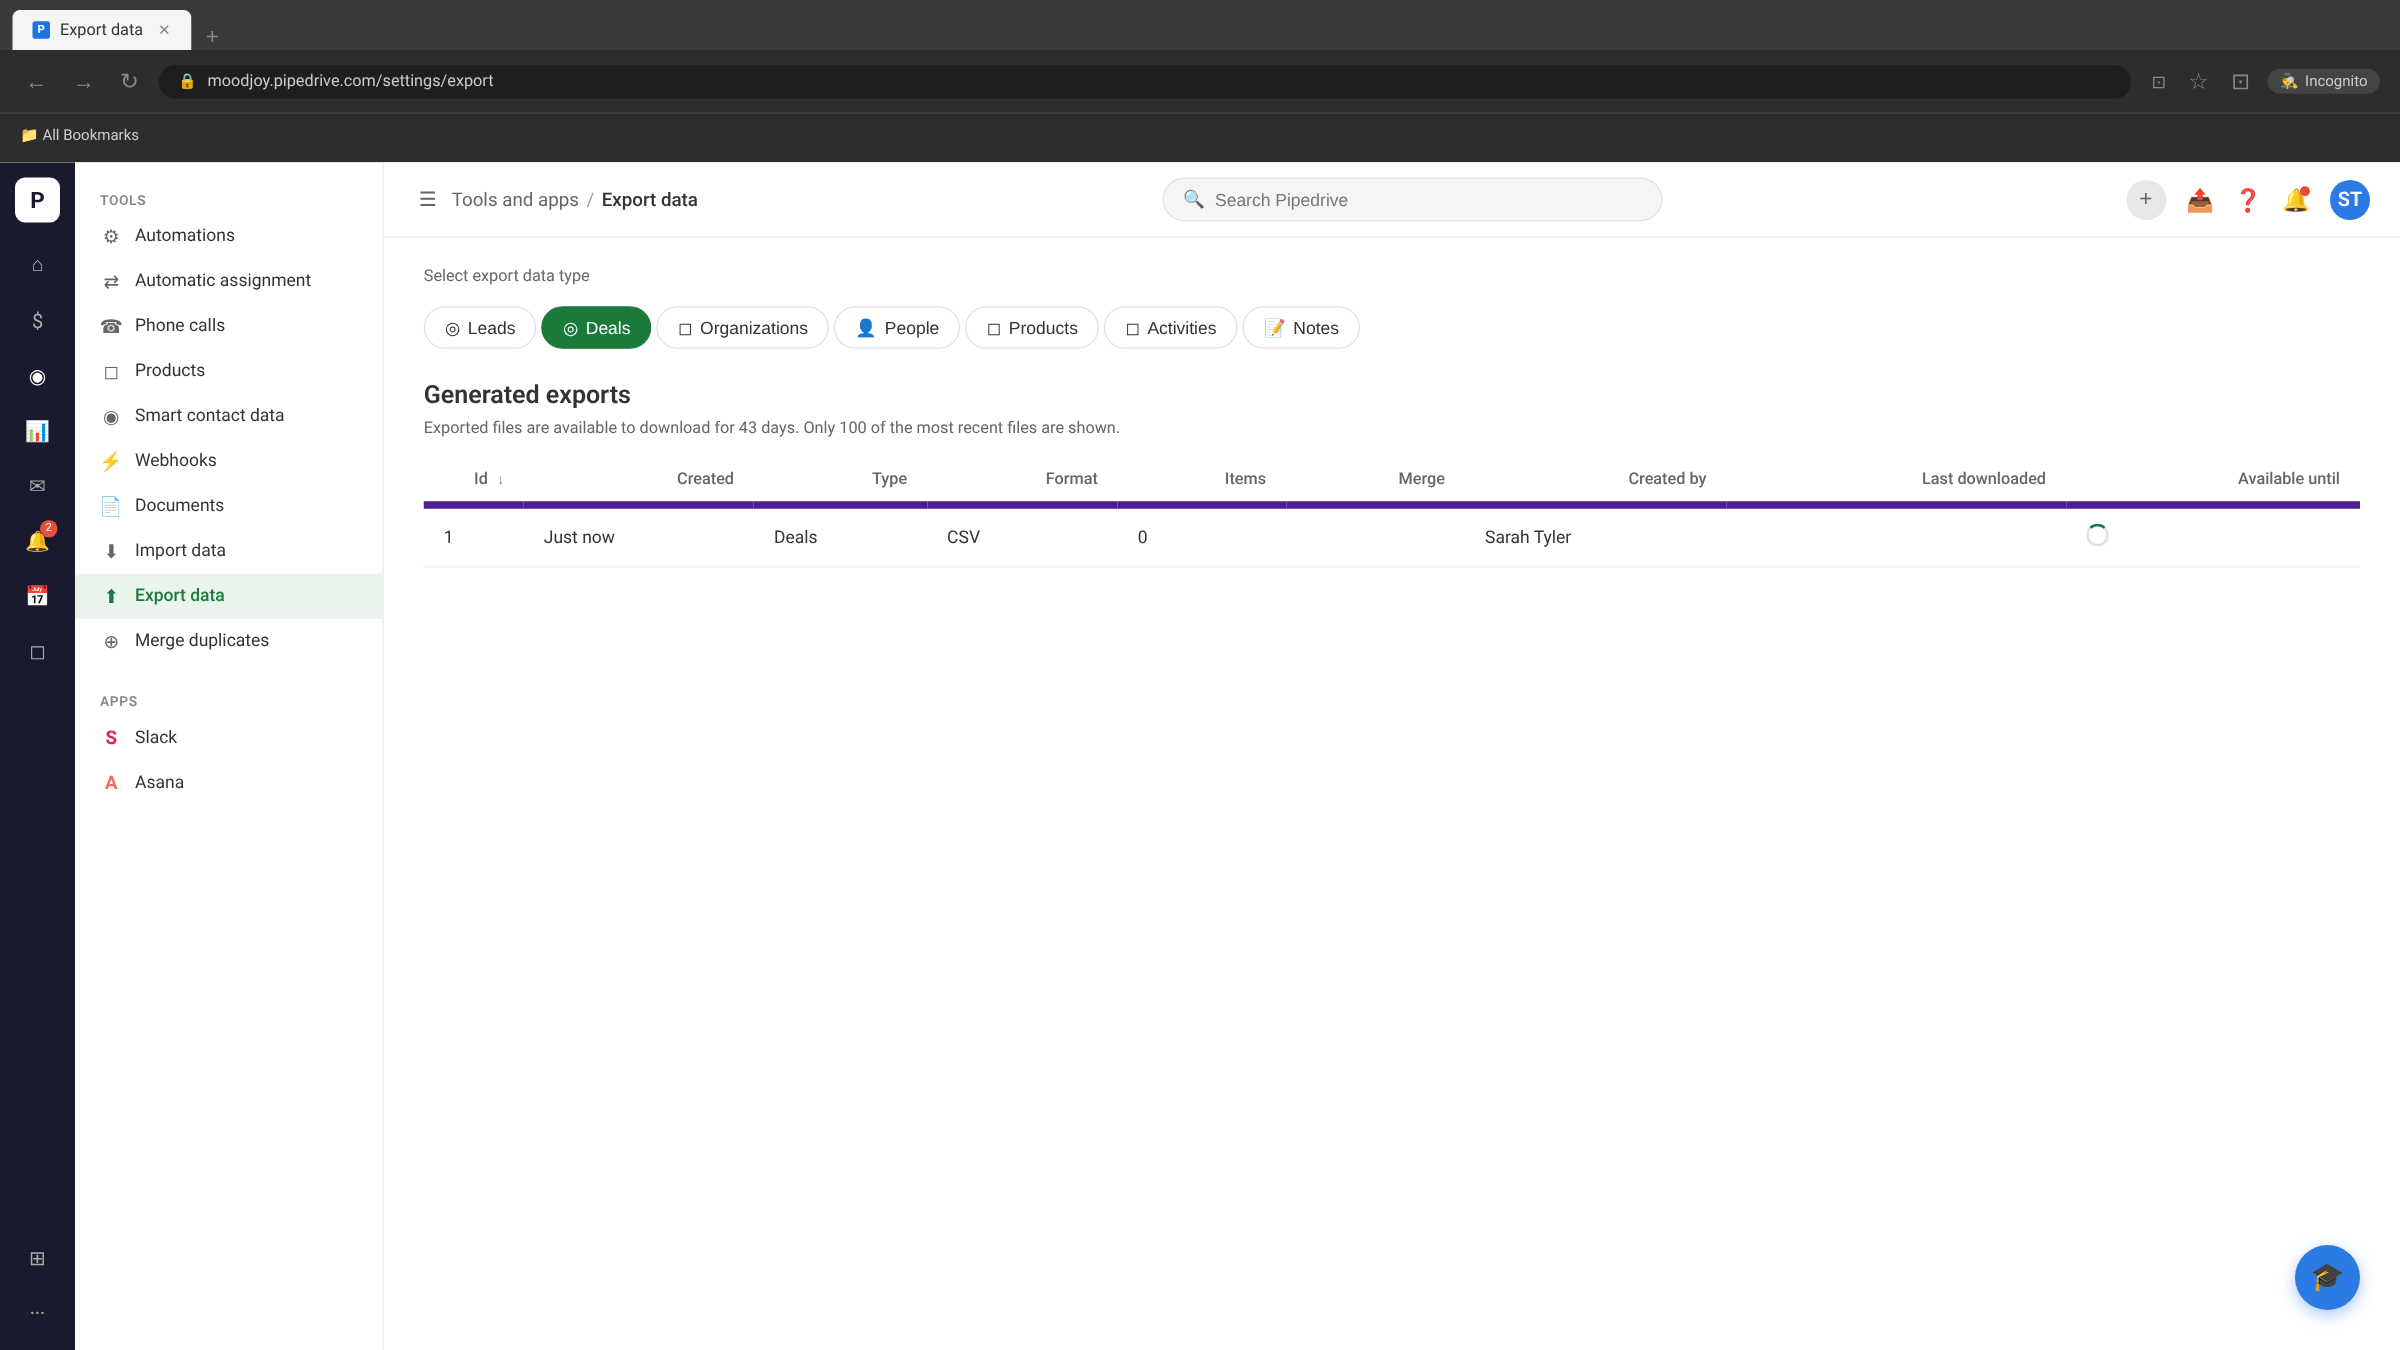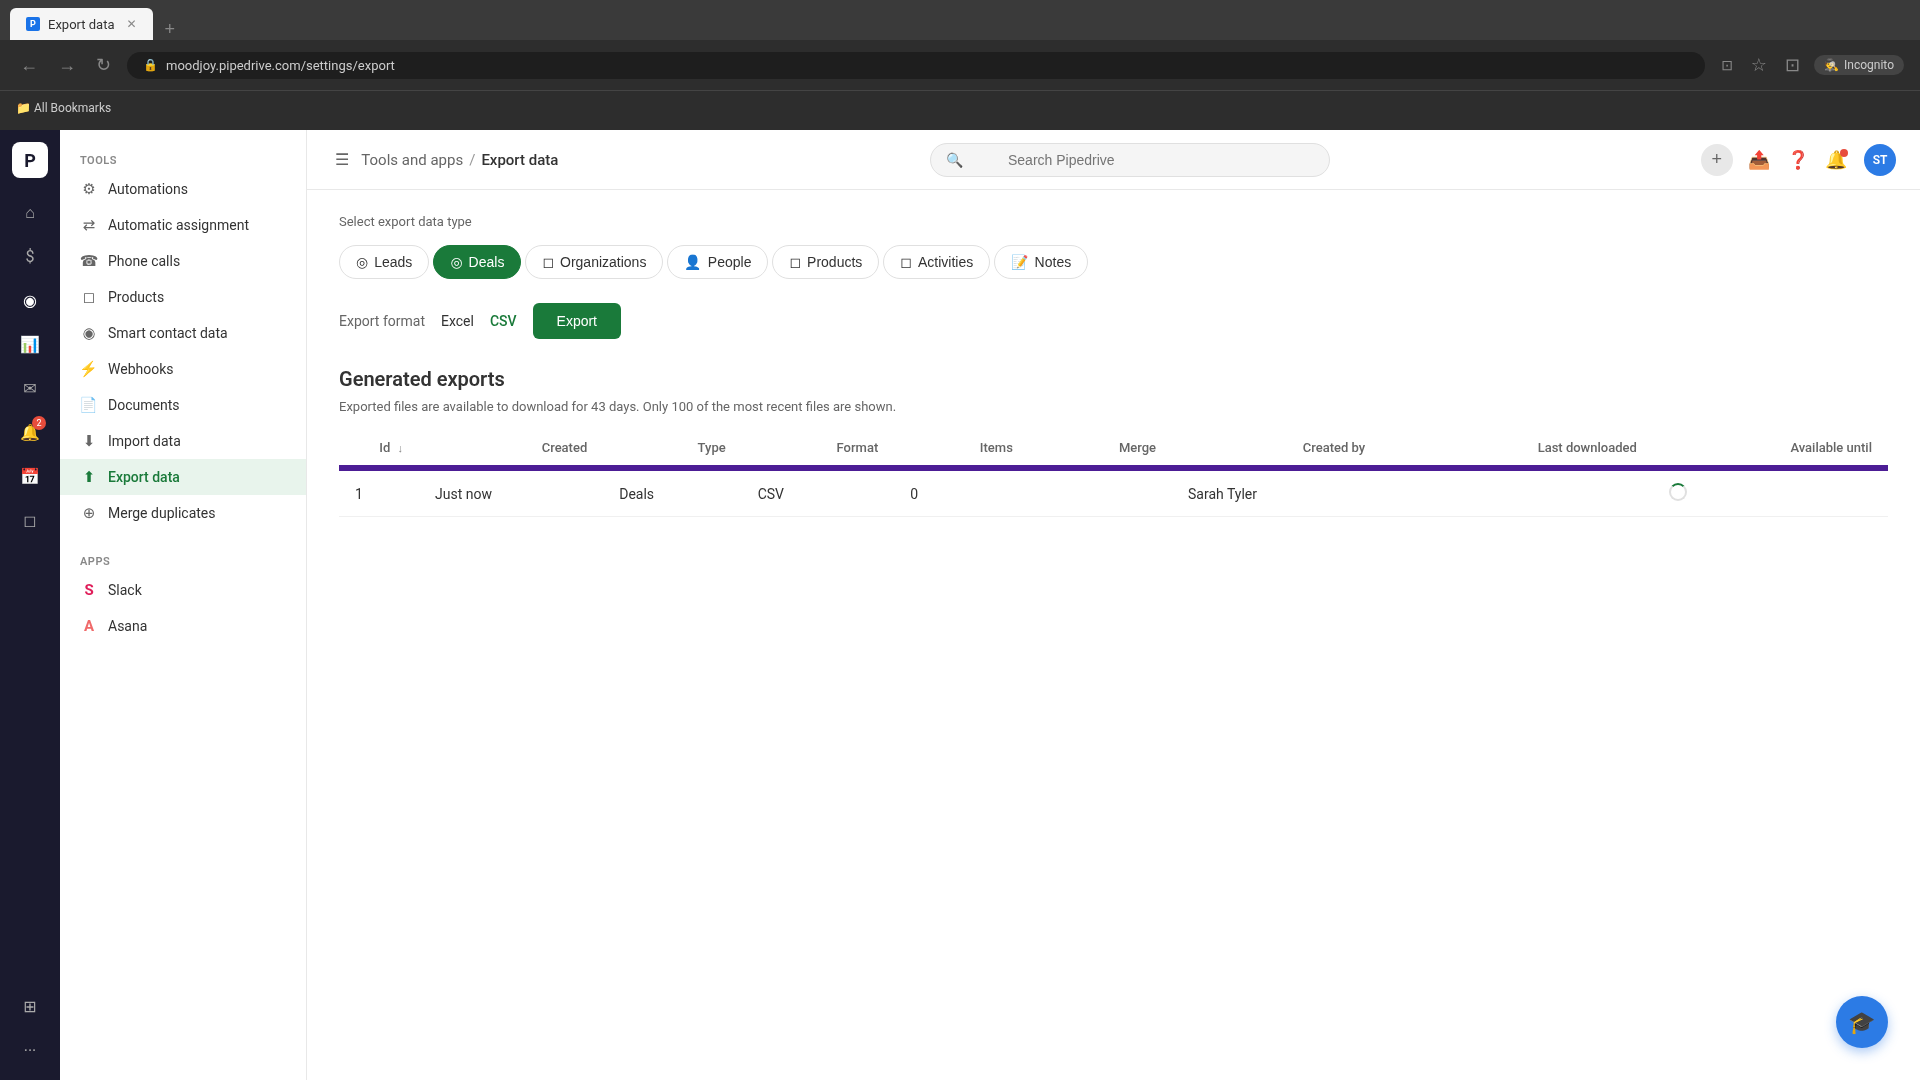--- a/index.html
+++ b/index.html
@@ -47,25 +47,25 @@
 
     
     .app-header { height: 60px; display: flex; align-items: center; justify-content: space-between; padding: 0 24px; border-bottom: 1px solid #e8e8e8; background: #fff; }
     .header-left { display: flex; align-items: center; gap: 8px; }
     .header-menu-btn { background: none; border: none; color: #666; cursor: pointer; font-size: 16px; padding: 4px; }
     .breadcrumb { display: flex; align-items: center; gap: 6px; font-size: 15px; color: #333; }
     .breadcrumb-sep { color: #999; }
     .breadcrumb-current { font-weight: 500; }
     .header-search { flex: 1; max-width: 400px; margin: 0 40px; background: #f5f5f5; border-radius: 20px; padding: 8px 16px; display: flex; align-items: center; gap: 8px; border: 1px solid #e0e0e0; }
     .search-icon { color: #888; font-size: 14px; }
-    .search-input { border: none; background: none; flex: 1; font-size: 14px; color: #333; outline: none; margin-left: 36px; }
+    .search-input { border: none; background: none; flex: 1; font-size: 14px; color: #333; outline: none; }
     .header-actions { display: flex; align-items: center; gap: 16px; }
     .header-action-btn { background: none; border: none; color: #666; cursor: pointer; font-size: 18px; position: relative; }
     .notification-dot { position: absolute; top: 0; right: 0; width: 8px; height: 8px; background: #e74c3c; border-radius: 50%; }
-    .avatar { width: 32px; height: 32px; background: #2c7be5; border-radius: 50%; display: flex; align-items: center; justify-content: center; color: #fff; font-size: 12px; font-weight: 600; }
+    .avatar { width: 32px; height: 32px; background: #2c7be5; border-radius: 50%; display: flex; align-items: center; justify-content: center; color: #fff; font-size: 16px; font-weight: 600; }
 
     
     .page-content { padding: 24px 32px; }
     .section-label { font-size: 13px; color: #666; margin-bottom: 16px; }
 
     
     .export-tabs { display: flex; gap: 4px; margin-bottom: 24px; flex-wrap: wrap; }
     .export-tab { display: flex; align-items: center; gap: 6px; padding: 8px 16px; border-radius: 20px; border: 1px solid #e0e0e0; background: #fff; cursor: pointer; font-size: 14px; color: #333; }
     .export-tab.active { background: #1a7a3a; color: #fff; border-color: #1a7a3a; }
     .export-tab-icon { font-size: 14px; }
@@ -256,26 +256,20 @@
         <button class="export-tab">
           <span class="export-tab-icon">◻</span>
           <span>Activities</span>
         </button>
         <button class="export-tab">
           <span class="export-tab-icon">📝</span>
           <span>Notes</span>
         </button>
       </div>
 
-      <div class="export-format-row">
-        <span class="format-label">Export format</span>
-        <span class="format-option">Excel</span>
-        <span class="format-option csv">CSV</span>
-        <button class="export-btn">Export</button>
-      </div>
 
       <div>
         <div class="generated-exports-title">Generated exports</div>
         <div class="generated-exports-desc">Exported files are available to download for 43 days. Only 100 of the most recent files are shown.</div>
 
         <table class="exports-table">
           <thead>
             <tr>
               <th class="id-col">
                 <span>Id</span>

